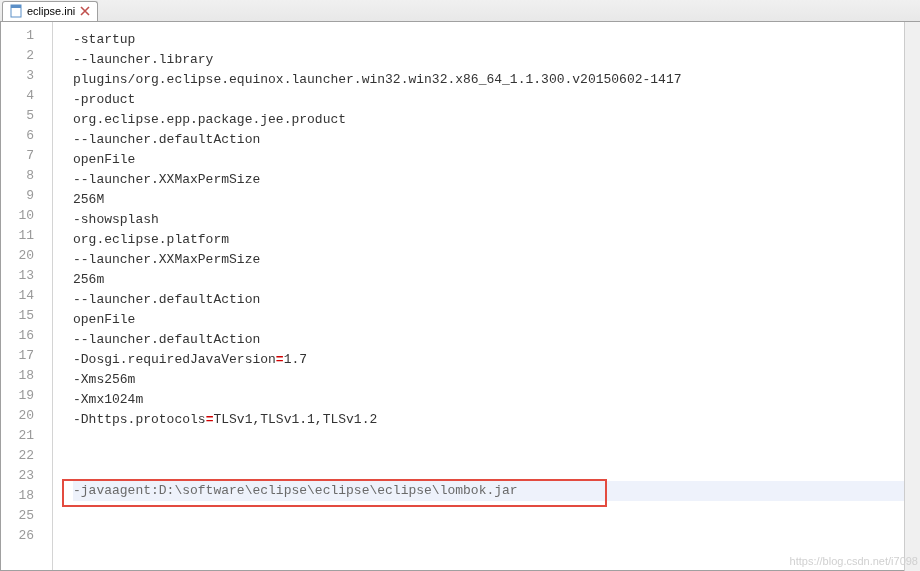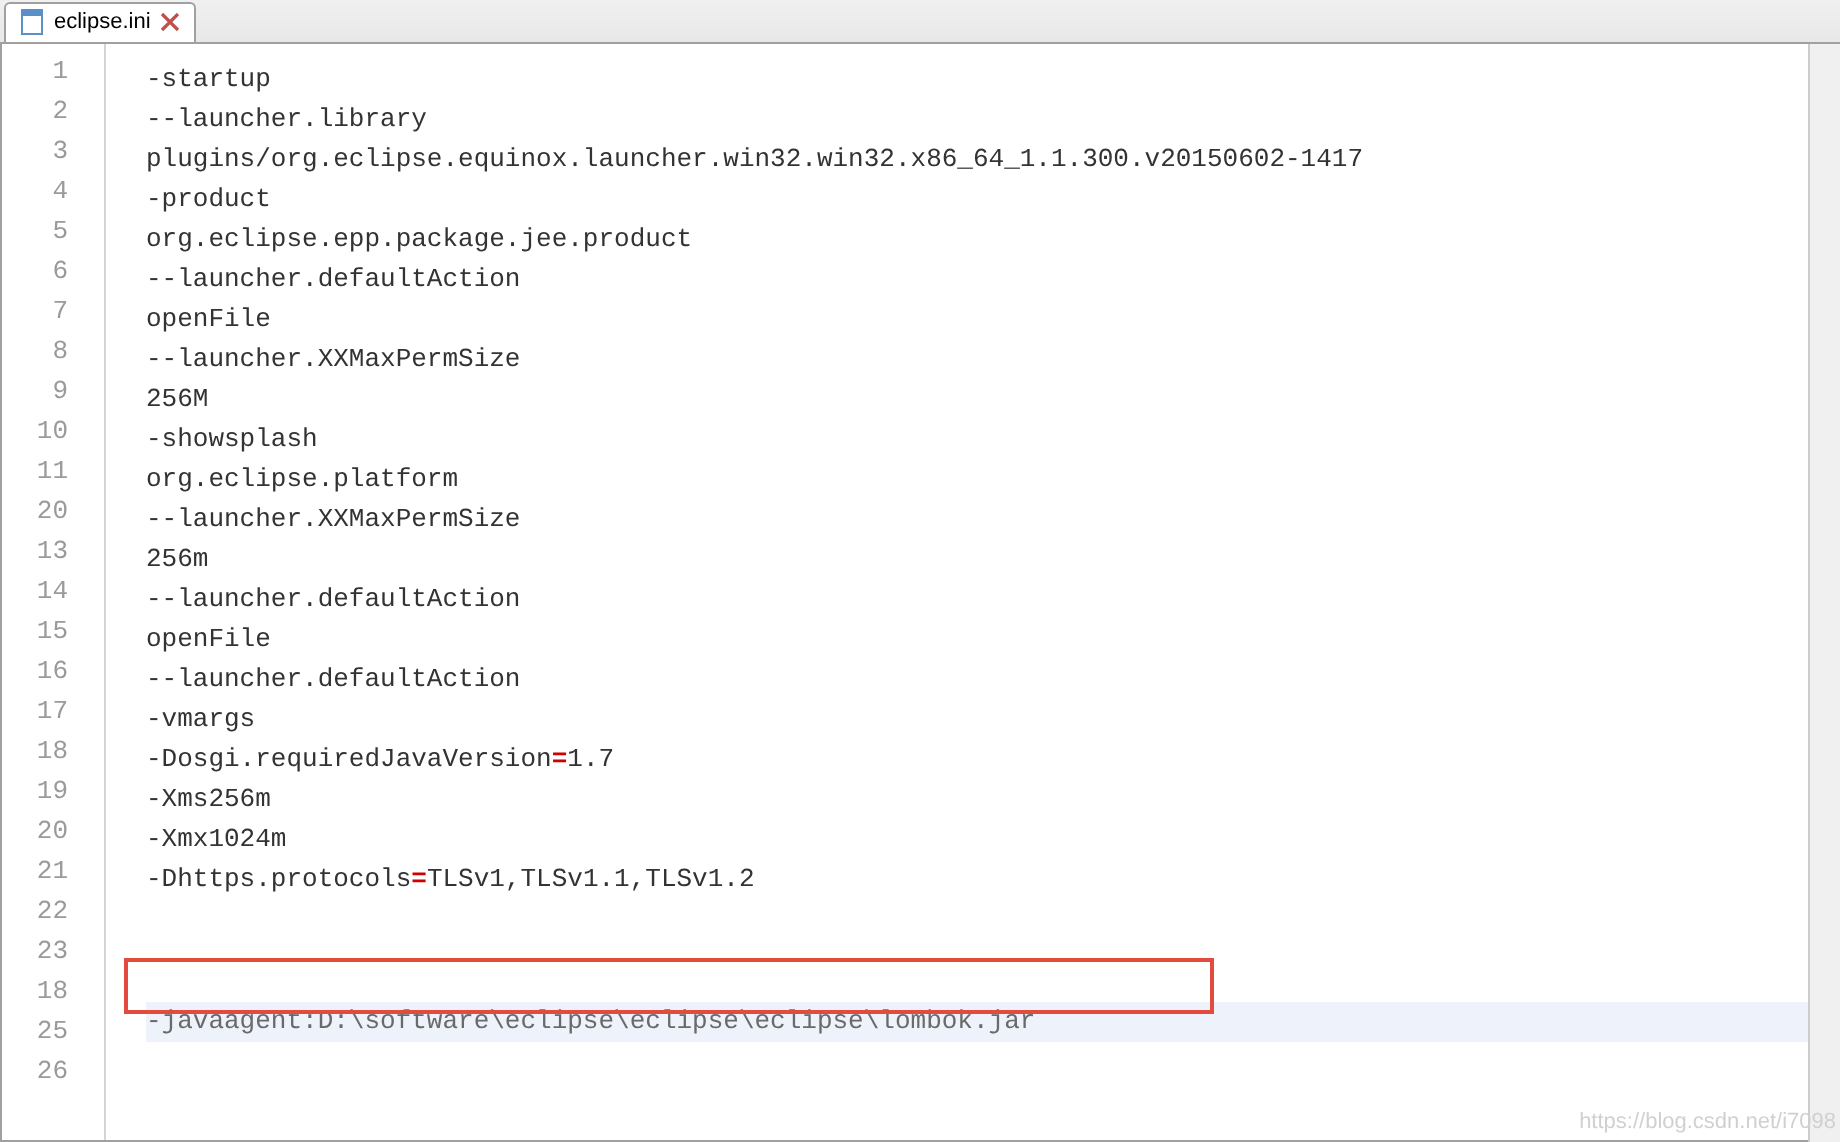--- a/index.html
+++ b/index.html
@@ -79,21 +79,20 @@
       <div class="row"><span>openFile</span></div>
       <div class="row"><span>--launcher.XXMaxPermSize</span></div>
       <div class="row"><span>256M</span></div>
       <div class="row"><span>-showsplash</span></div>
       <div class="row"><span>org.eclipse.platform</span></div>
       <div class="row"><span>--launcher.XXMaxPermSize</span></div>
       <div class="row"><span>256m</span></div>
       <div class="row"><span>--launcher.defaultAction</span></div>
       <div class="row"><span>openFile</span></div>
       <div class="row"><span>--launcher.defaultAction</span></div>
-      <div class="row"><span>-vmargs</span></div>
       <div class="row"><span>-Dosgi.requiredJavaVersion</span><span class="eq">=</span><span>1.7</span></div>
       <div class="row"><span>-Xms256m</span></div>
       <div class="row"><span>-Xmx1024m</span></div>
       <div class="row"><span>-Dhttps.protocols</span><span class="eq">=</span><span>TLSv1,TLSv1.1,TLSv1.2</span></div>
       <div class="row"><span></span></div>
       <div class="row"><span></span></div>
       <div class="row hlrow"><span class="txt">-javaagent:D:\software\eclipse\eclipse\eclipse\lombok.jar</span></div>
       <div class="row"><span></span></div>
     </div>
 </div>

